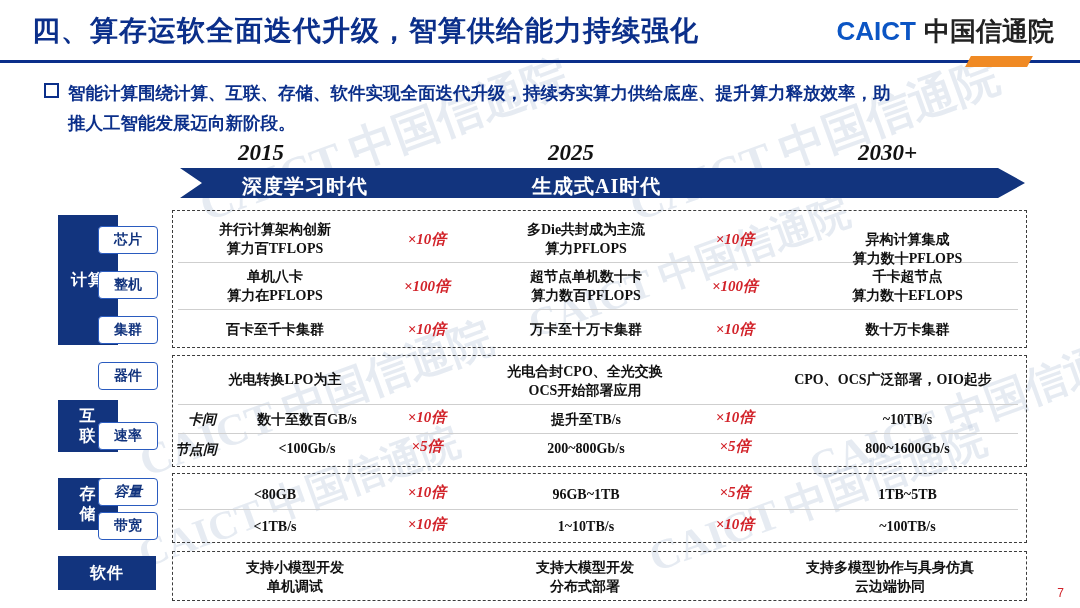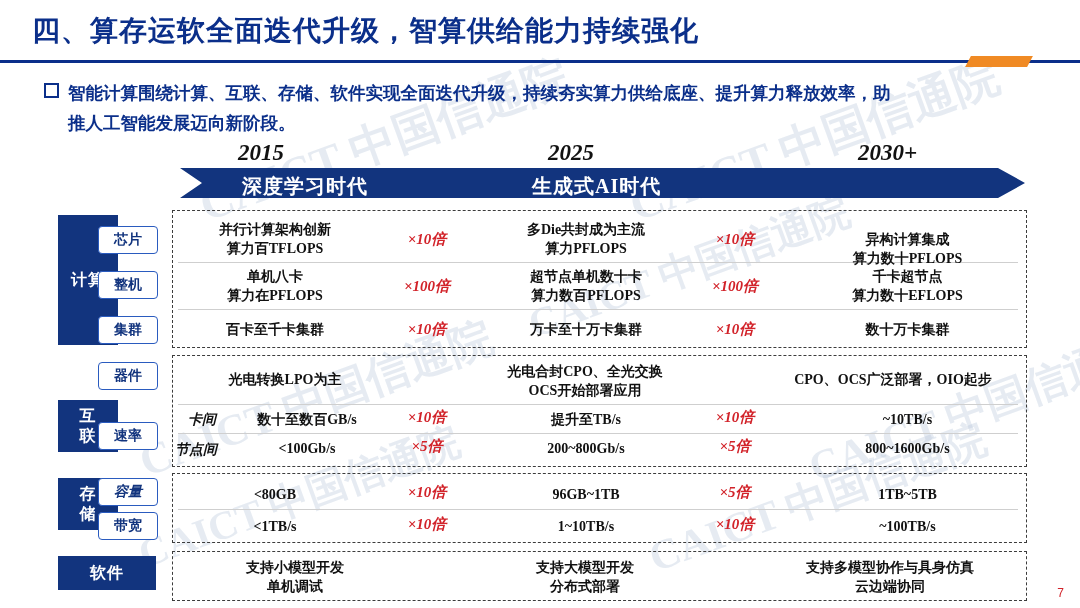--- a/index.html
+++ b/index.html
@@ -131,20 +131,24 @@
 <div class="wm" style="left:190px;top:110px;font-size:46px;">CAICT 中国信通院</div>
 <div class="wm" style="left:620px;top:110px;font-size:46px;">CAICT 中国信通院</div>
 <div class="wm" style="left:130px;top:370px;font-size:44px;">CAICT 中国信通院</div>
 <div class="wm" style="left:520px;top:240px;font-size:40px;">CAICT 中国信通院</div>
 <div class="wm" style="left:800px;top:380px;font-size:42px;">CAICT 中国信通院</div>
 <div class="wm" style="left:640px;top:470px;font-size:42px;">CAICT 中国信通院</div>
 <div class="wm" style="left:130px;top:470px;font-size:40px;">CAICT 中国信通院</div>
 
 <div class="header">
   <div class="header-title">四、算存运软全面迭代升级，智算供给能力持续强化</div>
+  <div class="brand">
+    <span class="brand-mark">CAICT</span>
+    <span class="brand-name">中国信通院</span>
+  </div>
   <div class="header-rule"></div>
   <div class="header-rule-accent"></div>
 </div>
 
 <div class="bullet">
   <span class="sq"></span><span>智能计算围绕计算、互联、存储、软件实现全面迭代升级，持续夯实算力供给底座、提升算力释放效率，助</span>
   <span class="l2">推人工智能发展迈向新阶段。</span>
 </div>
 
 <div class="years">

